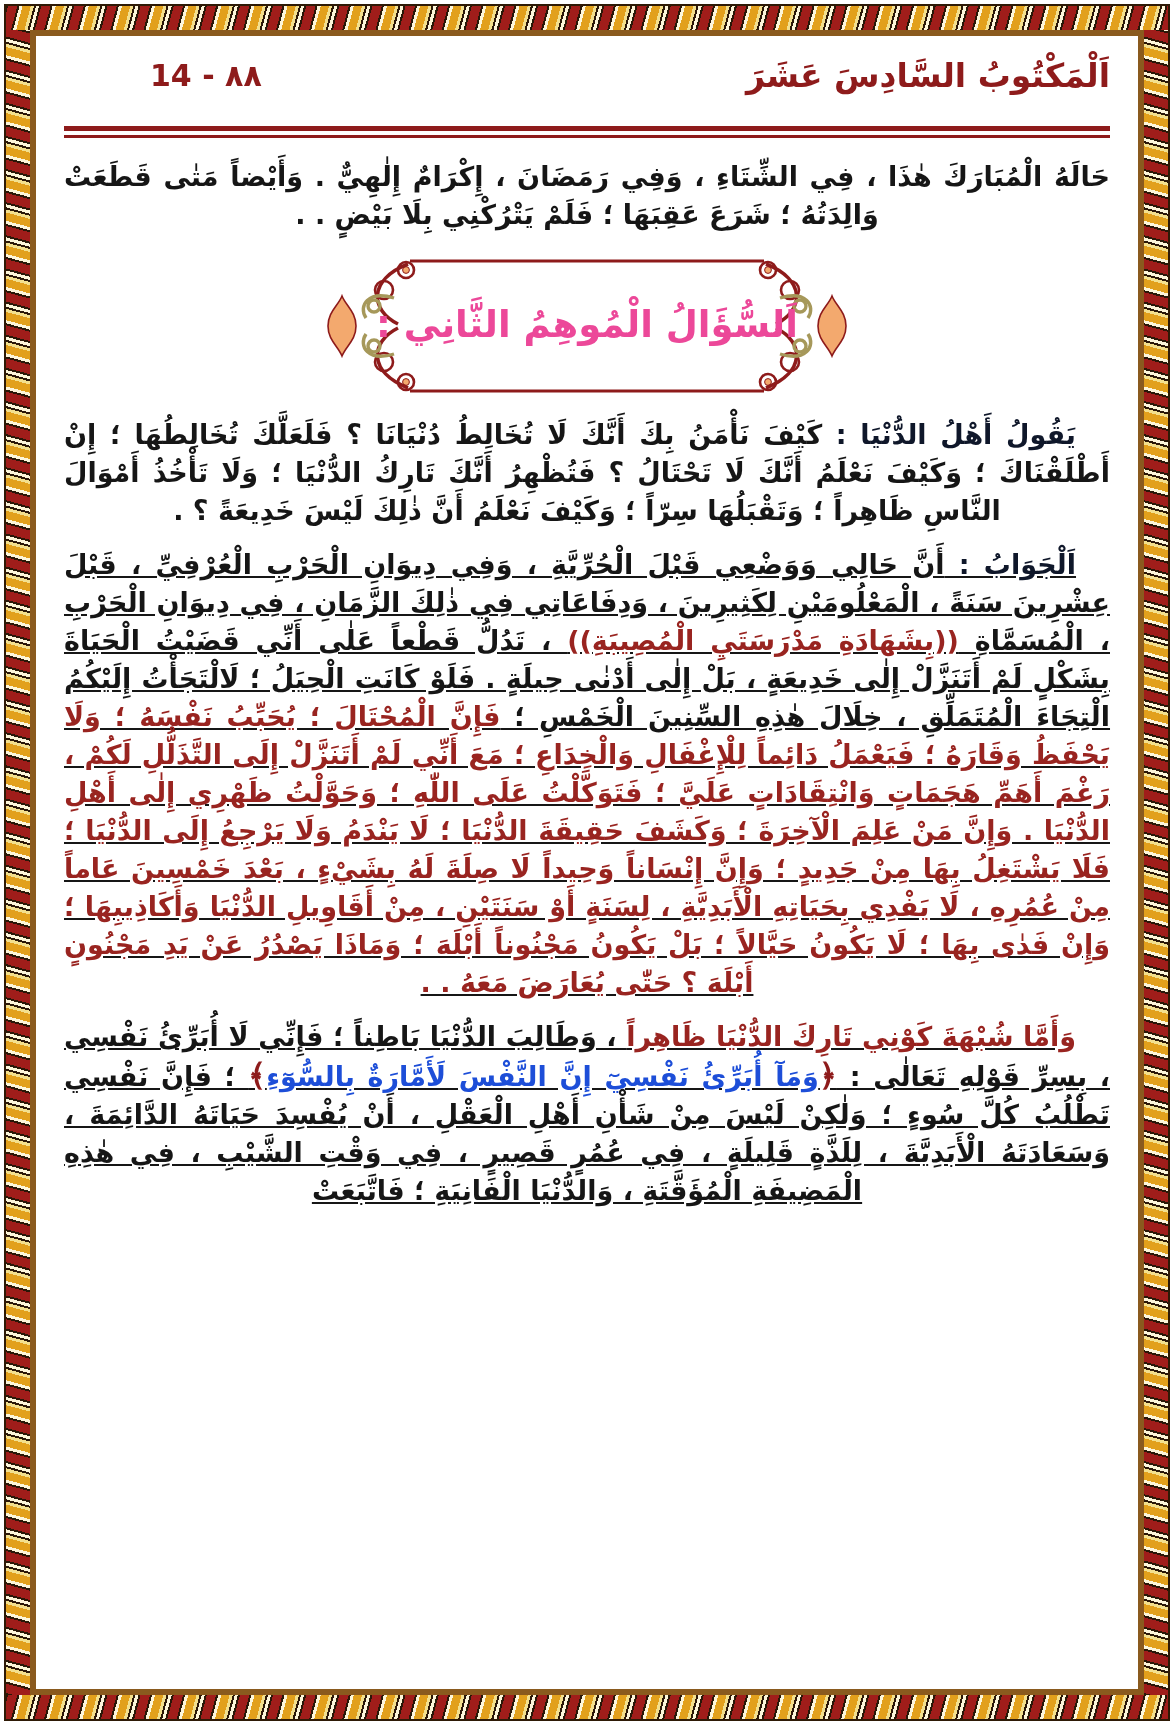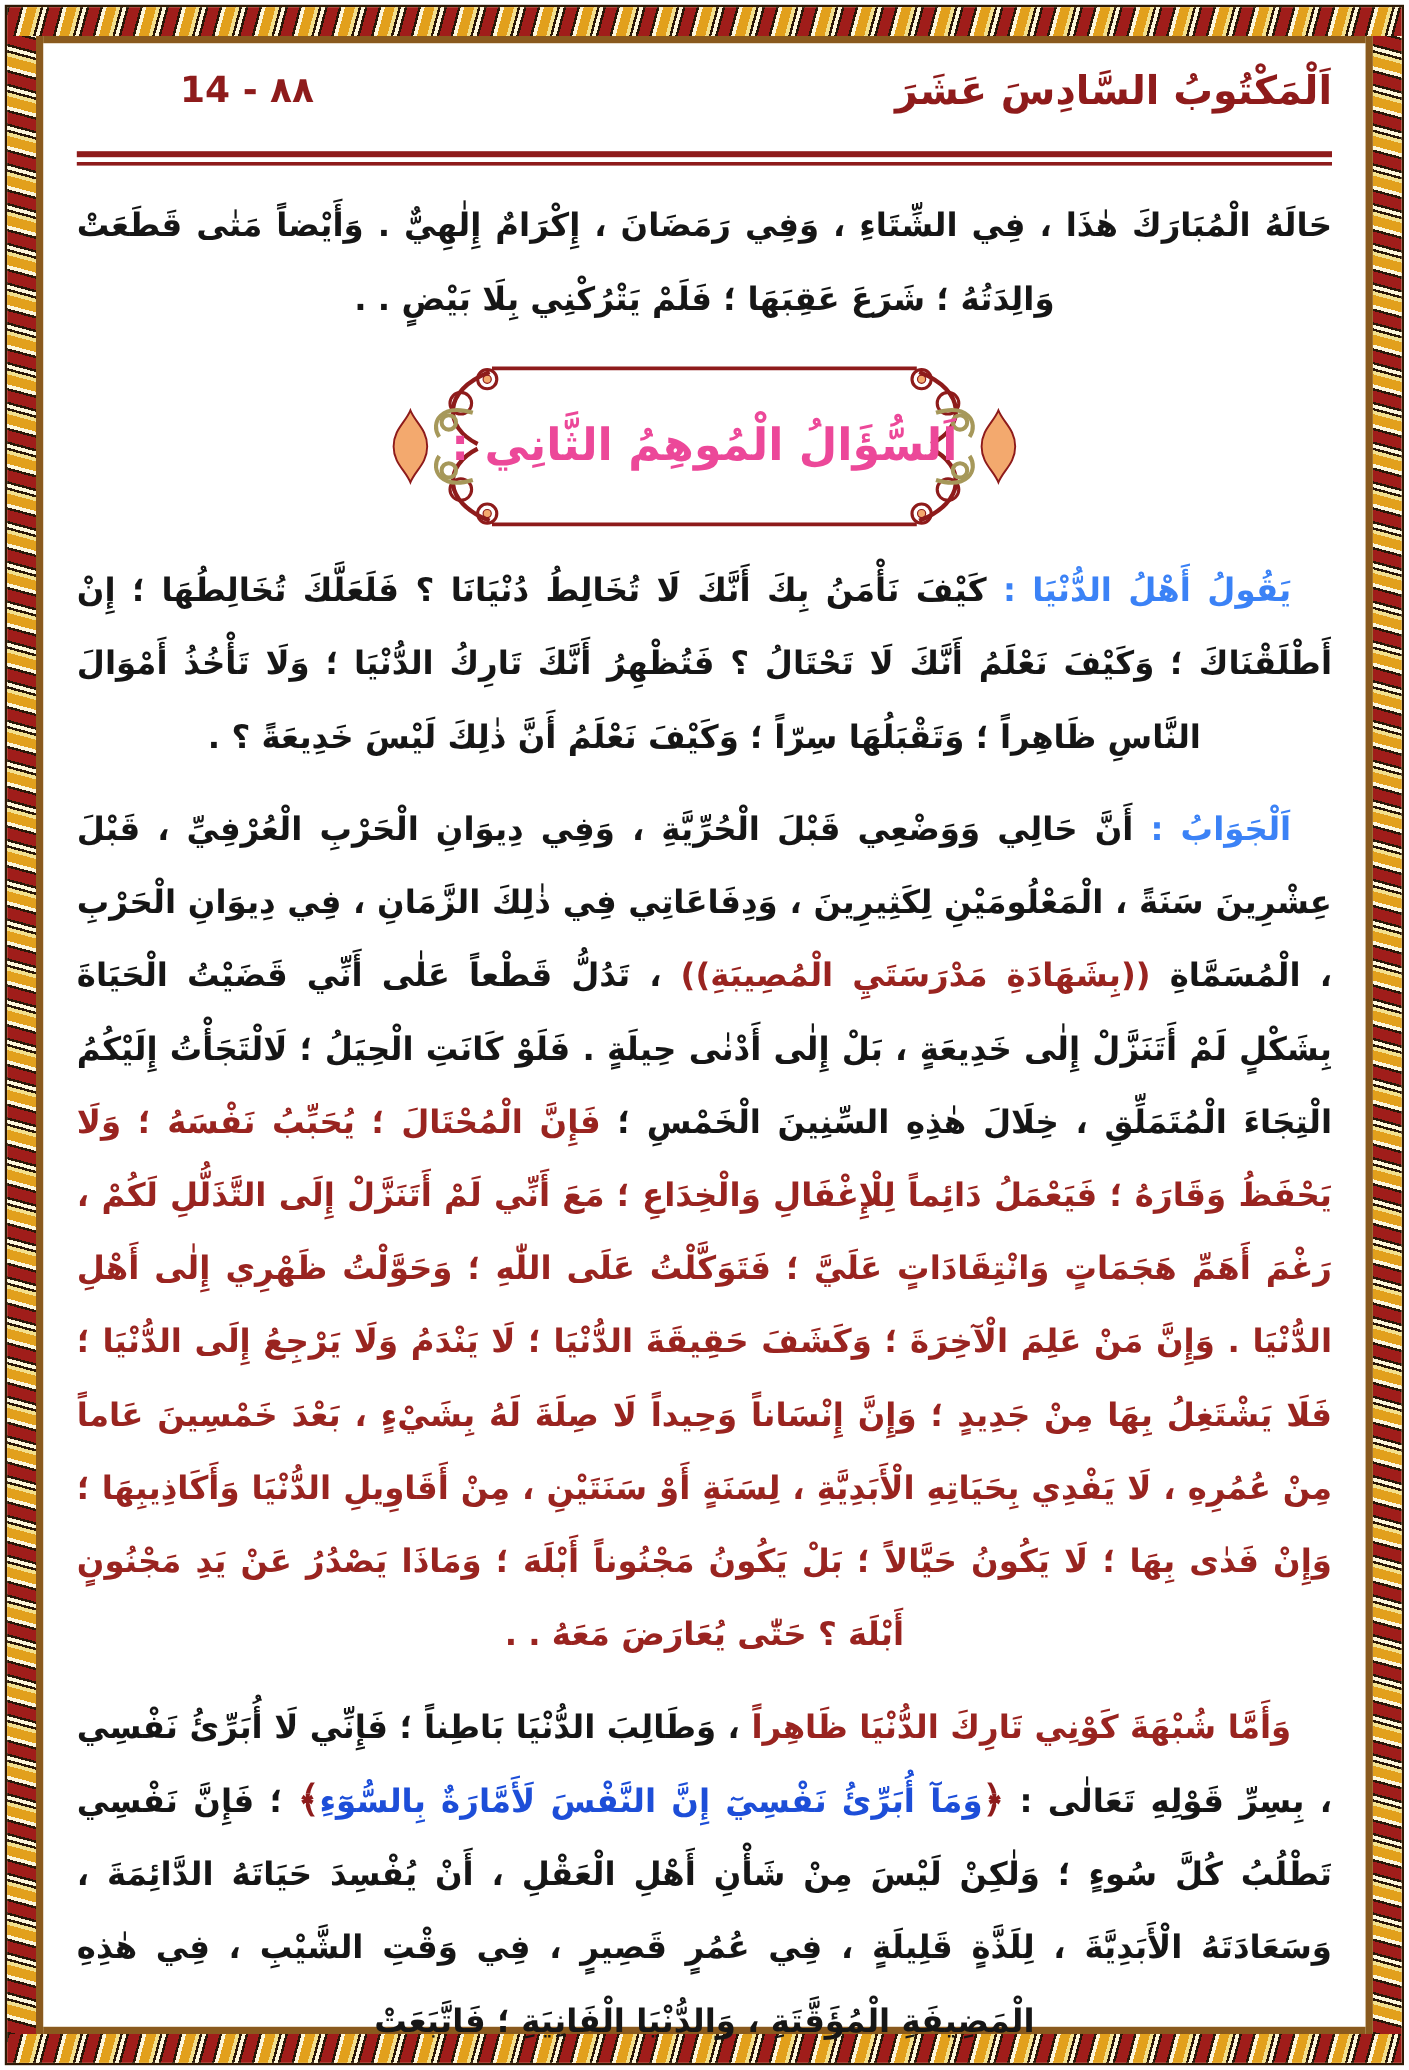--- a/index.html
+++ b/index.html
@@ -43,30 +43,30 @@
     color:#8e1b1b;font-size:30px;font-weight:bold;white-space:nowrap;
   }
   .header-rule{margin-top:14px;}
   .header-rule .r1{height:5px;background:#8e1b1b;}
   .header-rule .r2{height:3px;background:#8e1b1b;margin-top:4px;}
 
   .para{
     margin:0;
     font-size:27px;font-weight:bold;
     color:#161616;
-    line-height:61px;
+    line-height:38px;
     text-align:justify;
     text-align-last:center;
   }
   .para.first{margin-top:20px;}
-  .para.gap{margin-top:16px;}
+  .para.gap{margin-top:16px;text-decoration:underline;}
   .para.indent{text-indent:34px;}
   .seg-black{color:#161616;}
   .seg-red{color:#992420;}
-  .seg-redbold{color:#3b82f6;}
+  .seg-redbold{color:#0f172a;}
   .seg-verse{color:#1d4ed8;}
   .seg-bracket{color:#8e1b1b;font-size:31px;}
 
   
   .qbox{position:relative;width:530px;height:152px;margin:16px auto 14px;}
   .qbox svg{position:absolute;inset:0;}
   .qbox-title{
     position:absolute;inset:0;
     display:flex;align-items:center;justify-content:center;
     color:#ec4899;font-size:37px;font-weight:bold;

